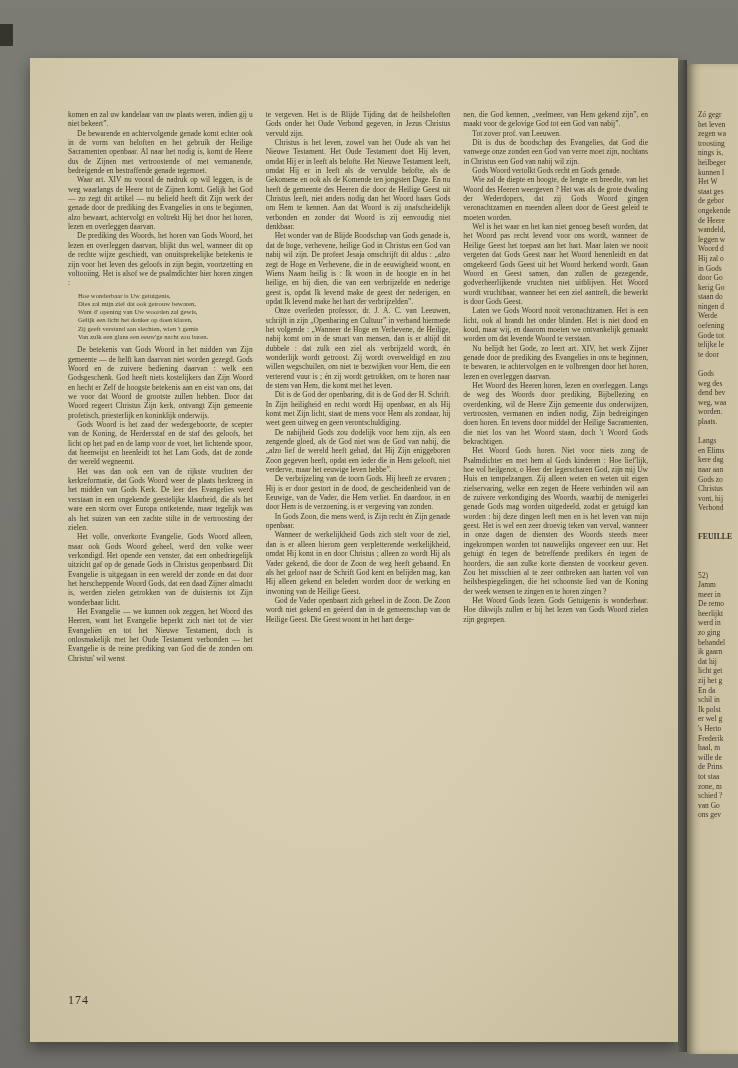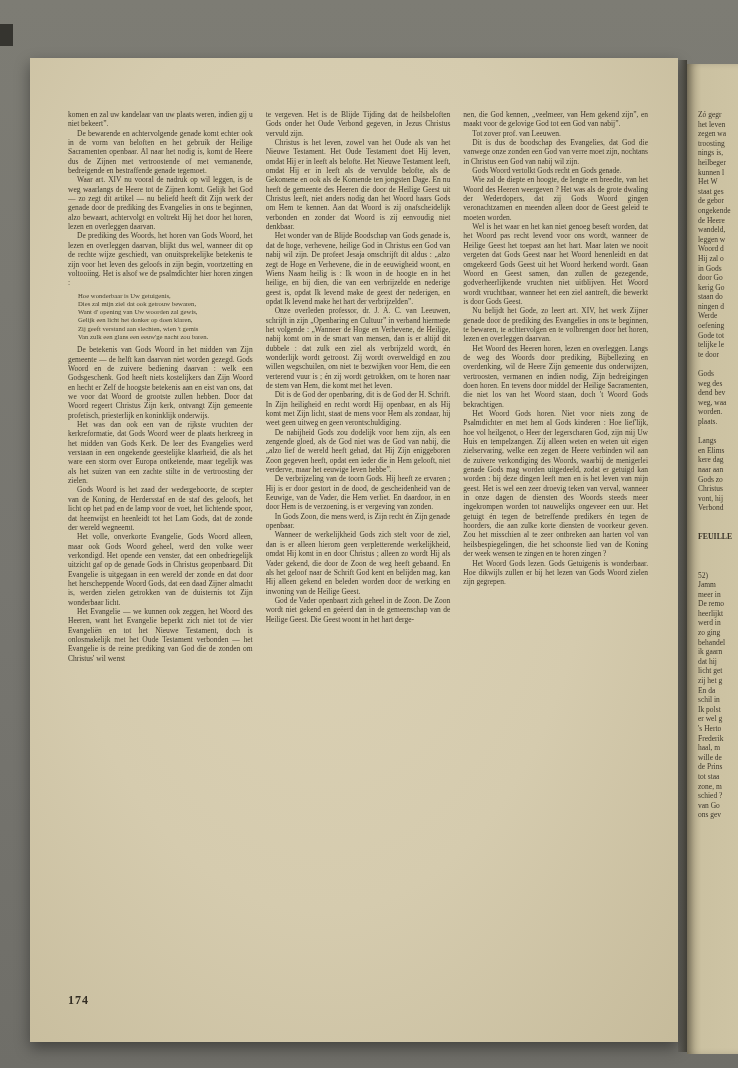--- a/index.html
+++ b/index.html
@@ -10,21 +10,21 @@
   .corner-mark { position:absolute; left:0; top:24px; width:13px; height:22px; background:#35342f; }
   .main-page { position:absolute; left:30px; top:58px; width:648px; height:984px;
                background: radial-gradient(ellipse at 45% 40%, #dcd2b6 0%, #d5cbae 55%, #c6bb9b 100%);
                box-shadow: 0 6px 14px rgba(0,0,0,0.4);
                padding: 52px 30px 0 38px; overflow:hidden; }
   .columns { display:flex; gap:13px; }
   .col { width:186px; color:#3b352a; font-size:7.5px; line-height:9.35px; text-align:justify; }
   .para { text-indent:9px; }
   .para.no-indent { text-indent:0; }
   .verse { margin:4px 0 4px 10px; font-size:6.7px; line-height:8.3px; text-align:left; color:#45402f; }
-  .page-number { position:absolute; left:38px; bottom:34px; font-size:12px; font-weight:bold;
+  .page-number { position:absolute; left:38px; bottom:34px; font-size:12px; font-weight:normal;
                  color:#332d23; letter-spacing:1px;margin-top:37px; }
   .page-gap { position:absolute; left:678px; top:60px; width:9px; height:992px;
               background:linear-gradient(90deg, rgba(40,39,34,0.15), #403e36); }
   .side-page { position:absolute; left:687px; top:64px; width:73px; height:990px;
                background:linear-gradient(90deg, #b3a888 0%, #cbc1a1 20%, #d0c6a6 100%);
                box-shadow: inset 7px 0 8px -4px rgba(0,0,0,0.45);
                padding:46px 12px 0 11px; overflow:hidden; }
   .frag-line { font-size:7.5px; line-height:9.6px; min-height:9.6px; color:#3b352a;
                white-space:nowrap; overflow:hidden; }
   .frag-line.frag-bold { font-weight:bold; font-size:7.8px; }
@@ -49,22 +49,22 @@
         <div class="verse">
             <div class="verse-line">Hoe wonderbaar is Uw getuigenis,</div>
             <div class="verse-line">Dies zal mijn ziel dat ook getrouw bewaren,</div>
             <div class="verse-line">Want d' opening van Uw woorden zal gewis,</div>
             <div class="verse-line">Gelijk een licht het donker op doen klaren,</div>
             <div class="verse-line">Zij geeft verstand aan slechten, wien 't gemis</div>
             <div class="verse-line">Van zulk een glans een eeuw'ge nacht zou baren.</div>
           </div>
         <div class="para-group">
             <p class="para">De betekenis van Gods Woord in het midden van Zijn gemeente — de helft kan daarvan niet worden gezegd. Gods Woord en de zuivere bediening daarvan : welk een Godsgeschenk. God heeft niets kostelijkers dan Zijn Woord en hecht er Zelf de hoogste betekenis aan en eist van ons, dat we voor dat Woord de grootste zullen hebben. Door dat Woord regeert Christus Zijn kerk, ontvangt Zijn gemeente profetisch, priesterlijk en koninklijk onderwijs.</p>
+            <p class="para">Gods Woord is het zaad der wedergeboorte, de scepter van de Koning, de Herdersstaf en de staf des geloofs, het licht op het pad en de lamp voor de voet, het lichtende spoor, dat heenwijst en heenleidt tot het Lam Gods, dat de zonde der wereld wegneemt.</p>
             <p class="para">Het was dan ook een van de rijkste vruchten der kerkreformatie, dat Gods Woord weer de plaats herkreeg in het midden van Gods Kerk. De leer des Evangelies werd verstaan in een ongekende geestelijke klaarheid, die als het ware een storm over Europa ontketende, maar tegelijk was als het suizen van een zachte stilte in de vertroosting der zielen.</p>
-            <p class="para">Gods Woord is het zaad der wedergeboorte, de scepter van de Koning, de Herdersstaf en de staf des geloofs, het licht op het pad en de lamp voor de voet, het lichtende spoor, dat heenwijst en heenleidt tot het Lam Gods, dat de zonde der wereld wegneemt.</p>
             <p class="para">Het volle, onverkorte Evangelie, Gods Woord alleen, maar ook Gods Woord geheel, werd den volke weer verkondigd. Het opende een venster, dat een onbedriegelijk uitzicht gaf op de genade Gods in Christus geopenbaard. Dit Evangelie is uitgegaan in een wereld der zonde en dat door het herscheppende Woord Gods, dat een daad Zijner almacht is, werden zielen getrokken van de duisternis tot Zijn wonderbaar licht.</p>
             <p class="para">Het Evangelie — we kunnen ook zeggen, het Woord des Heeren, want het Evangelie beperkt zich niet tot de vier Evangeliën en tot het Nieuwe Testament, doch is onlosmakelijk met het Oude Testament verbonden — het Evangelie is de reine prediking van God die de zonden om Christus' wil wenst</p>
           </div>
       </div>
 
       <div class="col">
         <div class="para-group">
             <p class="para no-indent">te vergeven. Het is de Blijde Tijding dat de heilsbeloften Gods onder het Oude Verbond gegeven, in Jezus Christus vervuld zijn.</p>
             <p class="para">Christus is het leven, zowel van het Oude als van het Nieuwe Testament. Het Oude Testament doet Hij leven, omdat Hij er in leeft als belofte. Het Nieuwe Testament leeft, omdat Hij er in leeft als de vervulde belofte, als de Gekomene en ook als de Komende ten jongsten Dage. En nu heeft de gemeente des Heeren die door de Heilige Geest uit Christus leeft, niet anders nodig dan het Woord haars Gods om Hem te kennen. Aan dat Woord is zij onafscheidelijk verbonden en zonder dat Woord is zij eenvoudig niet denkbaar.</p>
             <p class="para">Het wonder van de Blijde Boodschap van Gods genade is, dat de hoge, verhevene, heilige God in Christus een God van nabij wil zijn. De profeet Jesaja omschrijft dit aldus : „alzo zegt de Hoge en Verhevene, die in de eeuwigheid woont, en Wiens Naam heilig is : Ik woon in de hoogte en in het heilige, en bij dien, die van een verbrijzelde en nederige geest is, opdat Ik levend make de geest der nederigen, en opdat Ik levend make het hart der verbrijzelden”.</p>
@@ -79,20 +79,21 @@
       </div>
 
       <div class="col">
         <div class="para-group">
             <p class="para no-indent">nen, die God kennen, „veelmeer, van Hem gekend zijn”, en maakt voor de gelovige God tot een God van nabij”.</p>
             <p class="para">Tot zover prof. van Leeuwen.</p>
             <p class="para">Dit is dus de boodschap des Evangelies, dat God die vanwege onze zonden een God van verre moet zijn, nochtans in Christus een God van nabij wil zijn.</p>
             <p class="para">Gods Woord vertolkt Gods recht en Gods genade.</p>
             <p class="para">Wie zal de diepte en hoogte, de lengte en breedte, van het Woord des Heeren weergeven ? Het was als de grote dwaling der Wederdopers, dat zij Gods Woord gingen veronachtzamen en meenden alleen door de Geest geleid te moeten worden.</p>
             <p class="para">Wel is het waar en het kan niet genoeg beseft worden, dat het Woord pas recht levend voor ons wordt, wanneer de Heilige Geest het toepast aan het hart. Maar laten we nooit vergeten dat Gods Geest naar het Woord henenleidt en dat omgekeerd Gods Geest uit het Woord herkend wordt. Gaan Woord en Geest samen, dan zullen de gezegende, godverheerlijkende vruchten niet uitblijven. Het Woord wordt vruchtbaar, wanneer het een ziel aantreft, die bewerkt is door Gods Geest.</p>
+            <p class="para">Laten we Gods Woord nooit veronachtzamen. Het is een licht, ook al brandt het onder blinden. Het is niet dood en koud, maar wij, en daarom moeten we ontvankelijk gemaakt worden om dat levende Woord te verstaan.</p>
             <p class="para">Nu belijdt het Gode, zo leert art. XIV, het werk Zijner genade door de prediking des Evangelies in ons te beginnen, te bewaren, te achtervolgen en te volbrengen door het horen, lezen en overleggen daarvan.</p>
             <p class="para">Het Woord des Heeren horen, lezen en overleggen. Langs de weg des Woords door prediking, Bijbellezing en overdenking, wil de Heere Zijn gemeente dus onderwijzen, vertroosten, vermanen en indien nodig, Zijn bedreigingen doen horen. En tevens door middel der Heilige Sacramenten, die niet los van het Woord staan, doch 't Woord Gods bekrachtigen.</p>
             <p class="para">Het Woord Gods horen. Niet voor niets zong de Psalmdichter en met hem al Gods kinderen : Hoe lief'lijk, hoe vol heilgenot, o Heer der legerscharen God, zijn mij Uw Huis en tempelzangen. Zij alleen weten en weten uit eigen zielservaring, welke een zegen de Heere verbinden wil aan de zuivere verkondiging des Woords, waarbij de menigerlei genade Gods mag worden uitgedeeld, zodat er getuigd kan worden : bij deze dingen leeft men en is het leven van mijn geest. Het is wel een zeer droevig teken van verval, wanneer in onze dagen de diensten des Woords steeds meer ingekrompen worden tot nauwelijks ongeveer een uur. Het getuigt én tegen de betreffende predikers én tegen de hoorders, die aan zulke korte diensten de voorkeur geven. Zou het misschien al te zeer ontbreken aan harten vol van heilsbespiegelingen, die het schoonste lied van de Koning der week wensen te zingen en te horen zingen ?</p>
             <p class="para">Het Woord Gods lezen. Gods Getuigenis is wonderbaar. Hoe dikwijls zullen er bij het lezen van Gods Woord zielen zijn gegrepen.</p>
           </div>
       </div>
 
     </div>
     <div class="page-number">174</div>
   </div>

